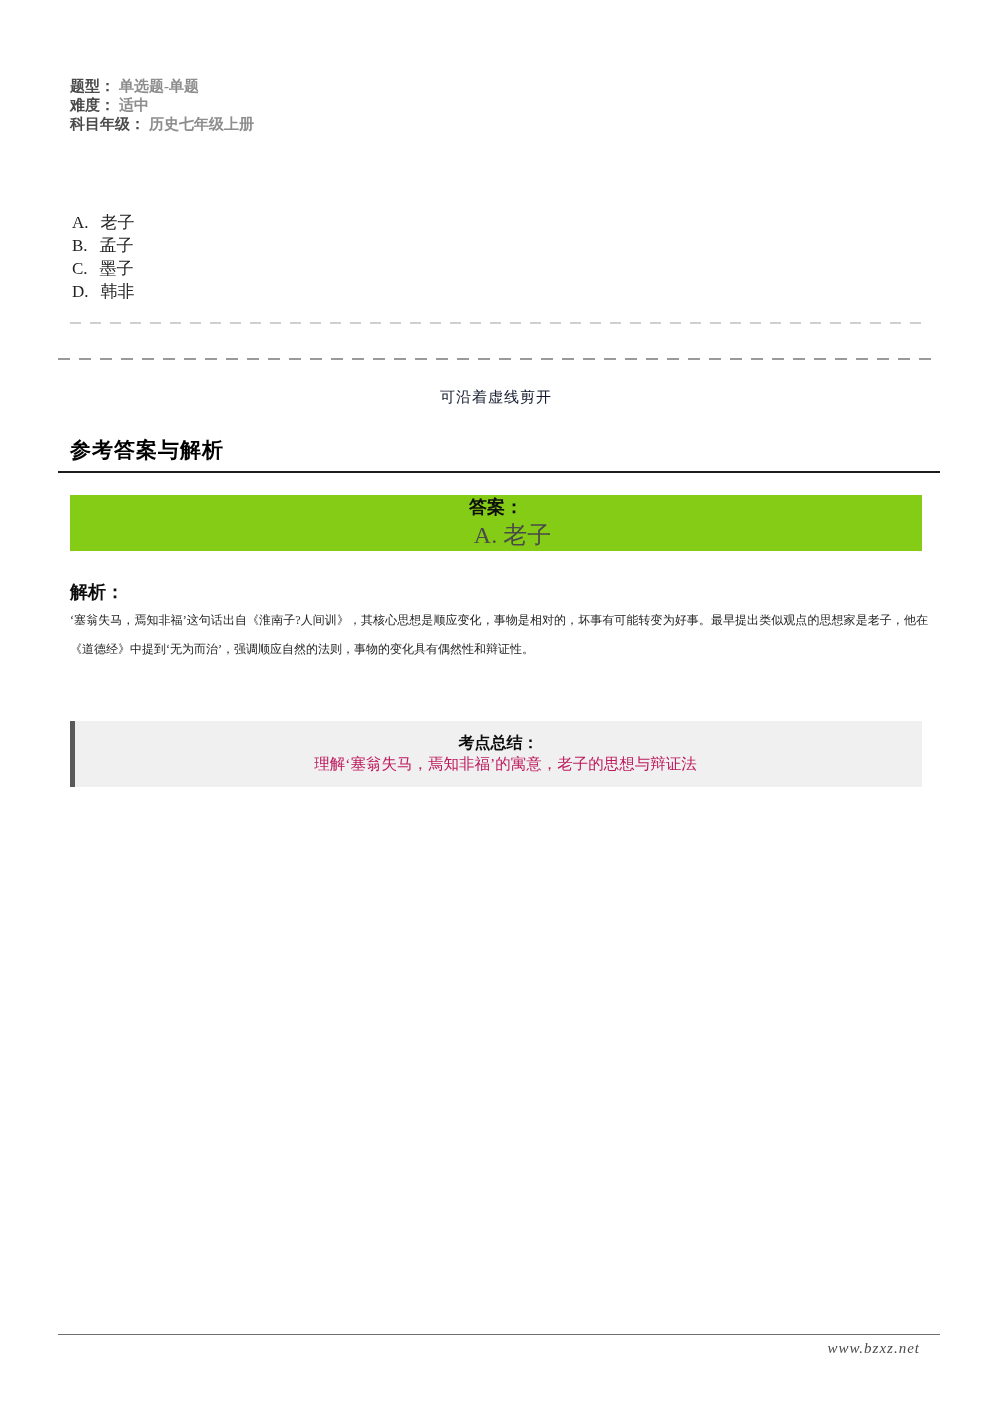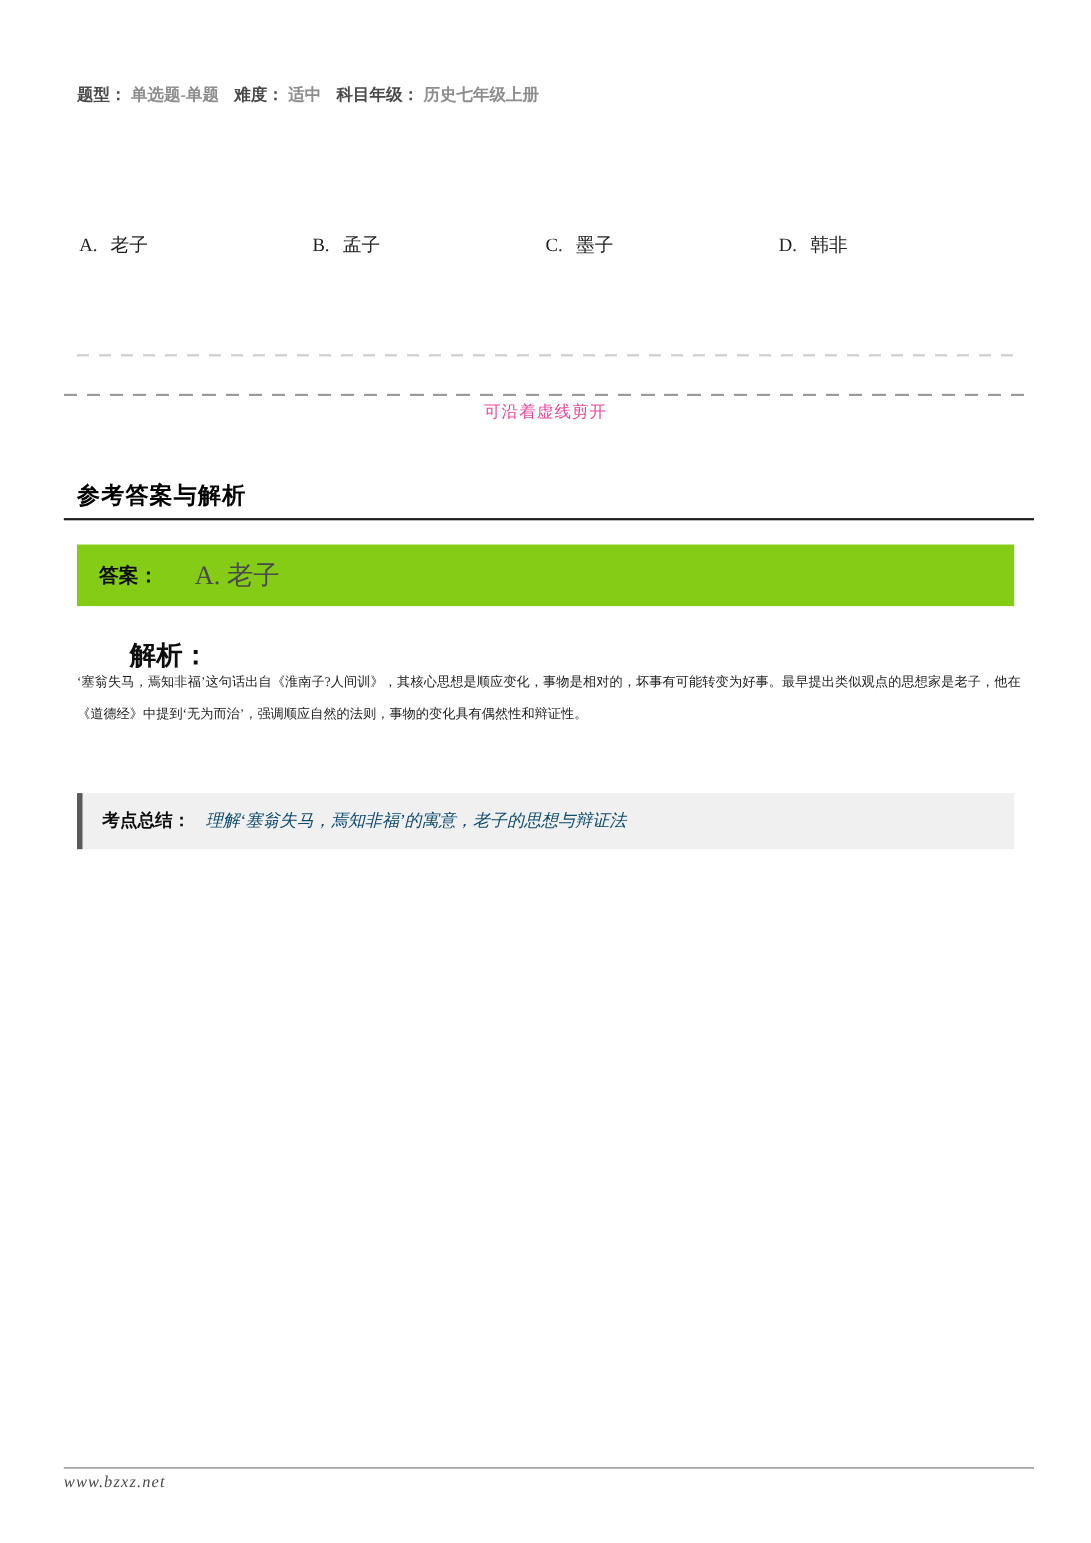--- a/index.html
+++ b/index.html
@@ -7,21 +7,21 @@
   #page {
     position: relative;
     width: 992px;
     height: 1403px;
     margin: 0 auto;
     background: #ffffff;
     font-family: "Liberation Serif", "DejaVu Serif", serif;
     color: #1f1f1f;
     overflow: hidden;
   }
-  .abs { position: absolute; }
+  .abs { position: absolute; flex-direction: column; }
 
   
   .meta-row {
     top: 77px; left: 70px; width: 852px;
     display: flex; align-items: baseline;
     font-size: 15px; white-space: nowrap;
   }
   .meta-pair { display: flex; align-items: baseline; margin-right: 14px; }
   .meta-label {
     font-family: "Liberation Sans", "DejaVu Sans", sans-serif;
@@ -45,22 +45,22 @@
   
   .dash-light {
     top: 322px; left: 70px; width: 852px; height: 2px;
     background: repeating-linear-gradient(90deg, #cfcfcf 0 11px, transparent 11px 20px);
   }
   .dash-dark {
     top: 358px; left: 58px; width: 882px; height: 2px;
     background: repeating-linear-gradient(90deg, #9a9a9a 0 12px, transparent 12px 21px);
   }
   .cut-hint {
-    top: 365px; left: 0; width: 992px;
-    text-align: center; font-size: 15px; color: #ec4899; letter-spacing: 1px;
+    top: 388px; left: 0; width: 992px;
+    text-align: center; font-size: 15px; color: #0f172a; letter-spacing: 1px;
   }
 
   
   .section-heading {
     top: 436px; left: 70px;
     font-family: "Liberation Sans", "DejaVu Sans", sans-serif;
     font-weight: bold; font-size: 21px; color: #000000; letter-spacing: 1px;
   }
   .section-rule {
     top: 471px; left: 58px; width: 882px; height: 0;
@@ -74,47 +74,47 @@
   }
   .answer-label {
     font-family: "Liberation Sans", "DejaVu Sans", sans-serif;
     font-weight: bold; font-size: 18px; color: #0d0d0d;
   }
   .answer-value { font-size: 24px; color: #4a4a4a; margin-left: 33px; }
 
   .analysis-label {
     top: 580px; left: 70px;
     font-family: "Liberation Sans", "DejaVu Sans", sans-serif;
-    font-weight: bold; font-size: 24px; color: #0d0d0d; margin-left: 48px;
+    font-weight: bold; font-size: 18px; color: #0d0d0d;
   }
   .analysis-text {
     top: 606px; left: 70px; width: 858px;
     font-size: 12px; line-height: 29px; color: #1d1d1d;
     text-align: justify;
   }
 
   .summary-box {
     top: 721px; left: 70px; width: 852px; min-height: 51px;
     background: #f0f0f0;
     border-left: 5px solid #5a5a5a;
     display: flex; align-items: center;
     padding: 12px 18px;
   }
   .summary-label {
     font-family: "Liberation Sans", "DejaVu Sans", sans-serif;
     font-weight: bold; font-size: 16px; color: #0d0d0d;
     white-space: nowrap;
   }
-  .summary-text { font-size: 15.5px; color: #0c4a6e; margin-left: 14px; font-style: italic; }
+  .summary-text { font-size: 15.5px; color: #be185d; margin-left: 14px; }
 
   
   .footer {
     top: 1334px; left: 58px; width: 882px;
     border-top: 1px solid #6f6f6f;
-    padding: 4px 20px 0 0;
+    text-align: right; padding: 4px 20px 0 0;
   }
   .footer-site {
     font-size: 15px; font-style: italic; color: #4a4a4a;
     letter-spacing: 1px;
   }
 </style>
 </head>
 <body>
 
 <div id="page">

